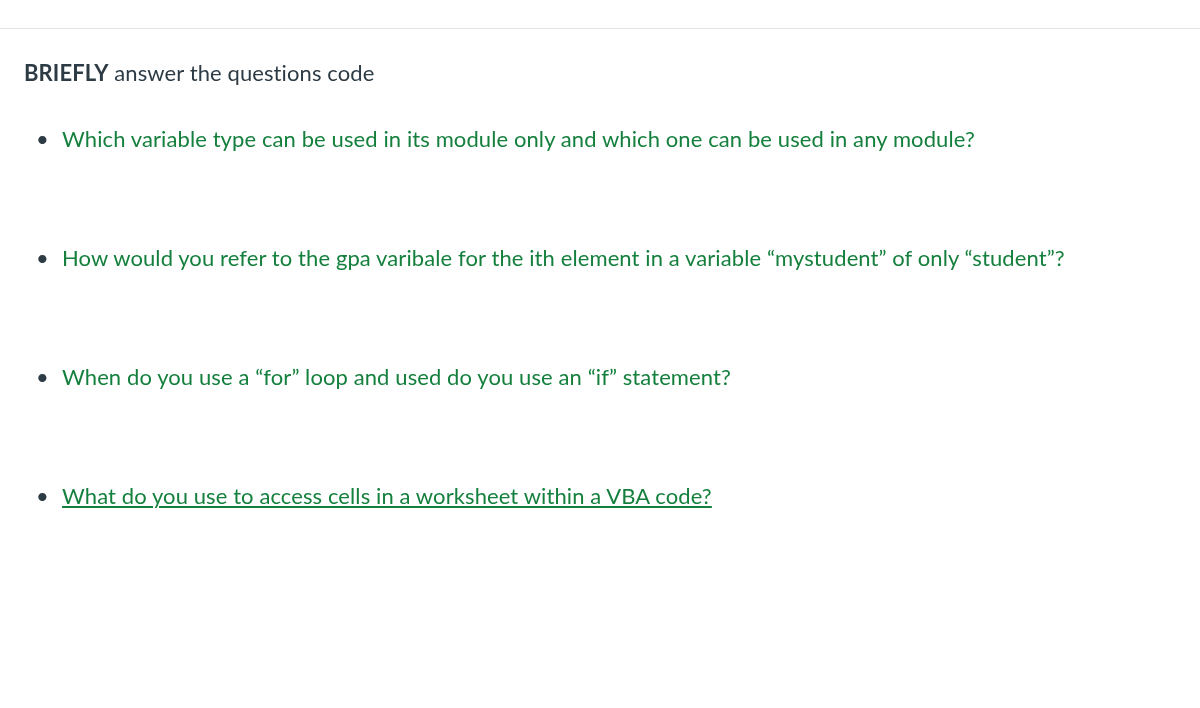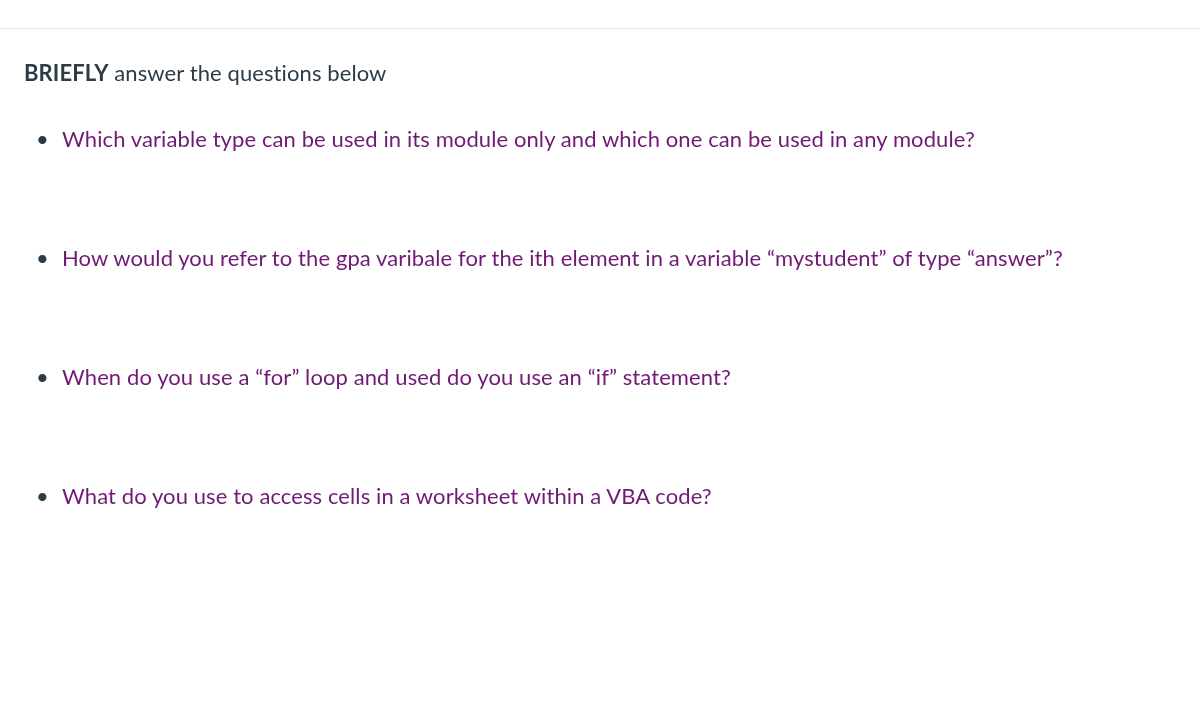--- a/index.html
+++ b/index.html
@@ -35,46 +35,47 @@
       font-weight: 700;
     }
     ul.questions {
       list-style: none;
       padding-left: 30px;
     }
     ul.questions li {
       position: relative;
       font-size: 22px;
       line-height: 1.5;
-      color: #701a75;
+      color: #15803d;
       margin-bottom: 86px;
       padding-left: 8px;
       letter-spacing: 0.1px;
       margin-top: 36px;
     }
     ul.questions li:last-child {
       margin-bottom: 0;
+      text-decoration: underline;
     }
     ul.questions li::before {
       content: "•";
       position: absolute;
       left: -18px;
       top: 0;
       font-size: 22px;
       color: #2d3b45;
     }
   </style>
 </head>
 <body>
 
 <div class="divider"></div>
 
 <div class="content">
   <p class="heading">
-    <span class="bold">BRIEFLY</span><span> answer the questions below</span>
+    <span class="bold">BRIEFLY</span><span> answer the questions code</span>
   </p>
   <ul class="questions">
     <li>Which variable type can be used in its module only and which one can be used in any module?</li>
-    <li>How would you refer to the gpa varibale for the ith element in a variable “mystudent” of type “answer”?</li>
+    <li>How would you refer to the gpa varibale for the ith element in a variable “mystudent” of only “student”?</li>
     <li>When do you use a “for” loop and used do you use an “if” statement?</li>
     <li>What do you use to access cells in a worksheet within a VBA code?</li>
   </ul>
 </div>
 
 </body></html>

